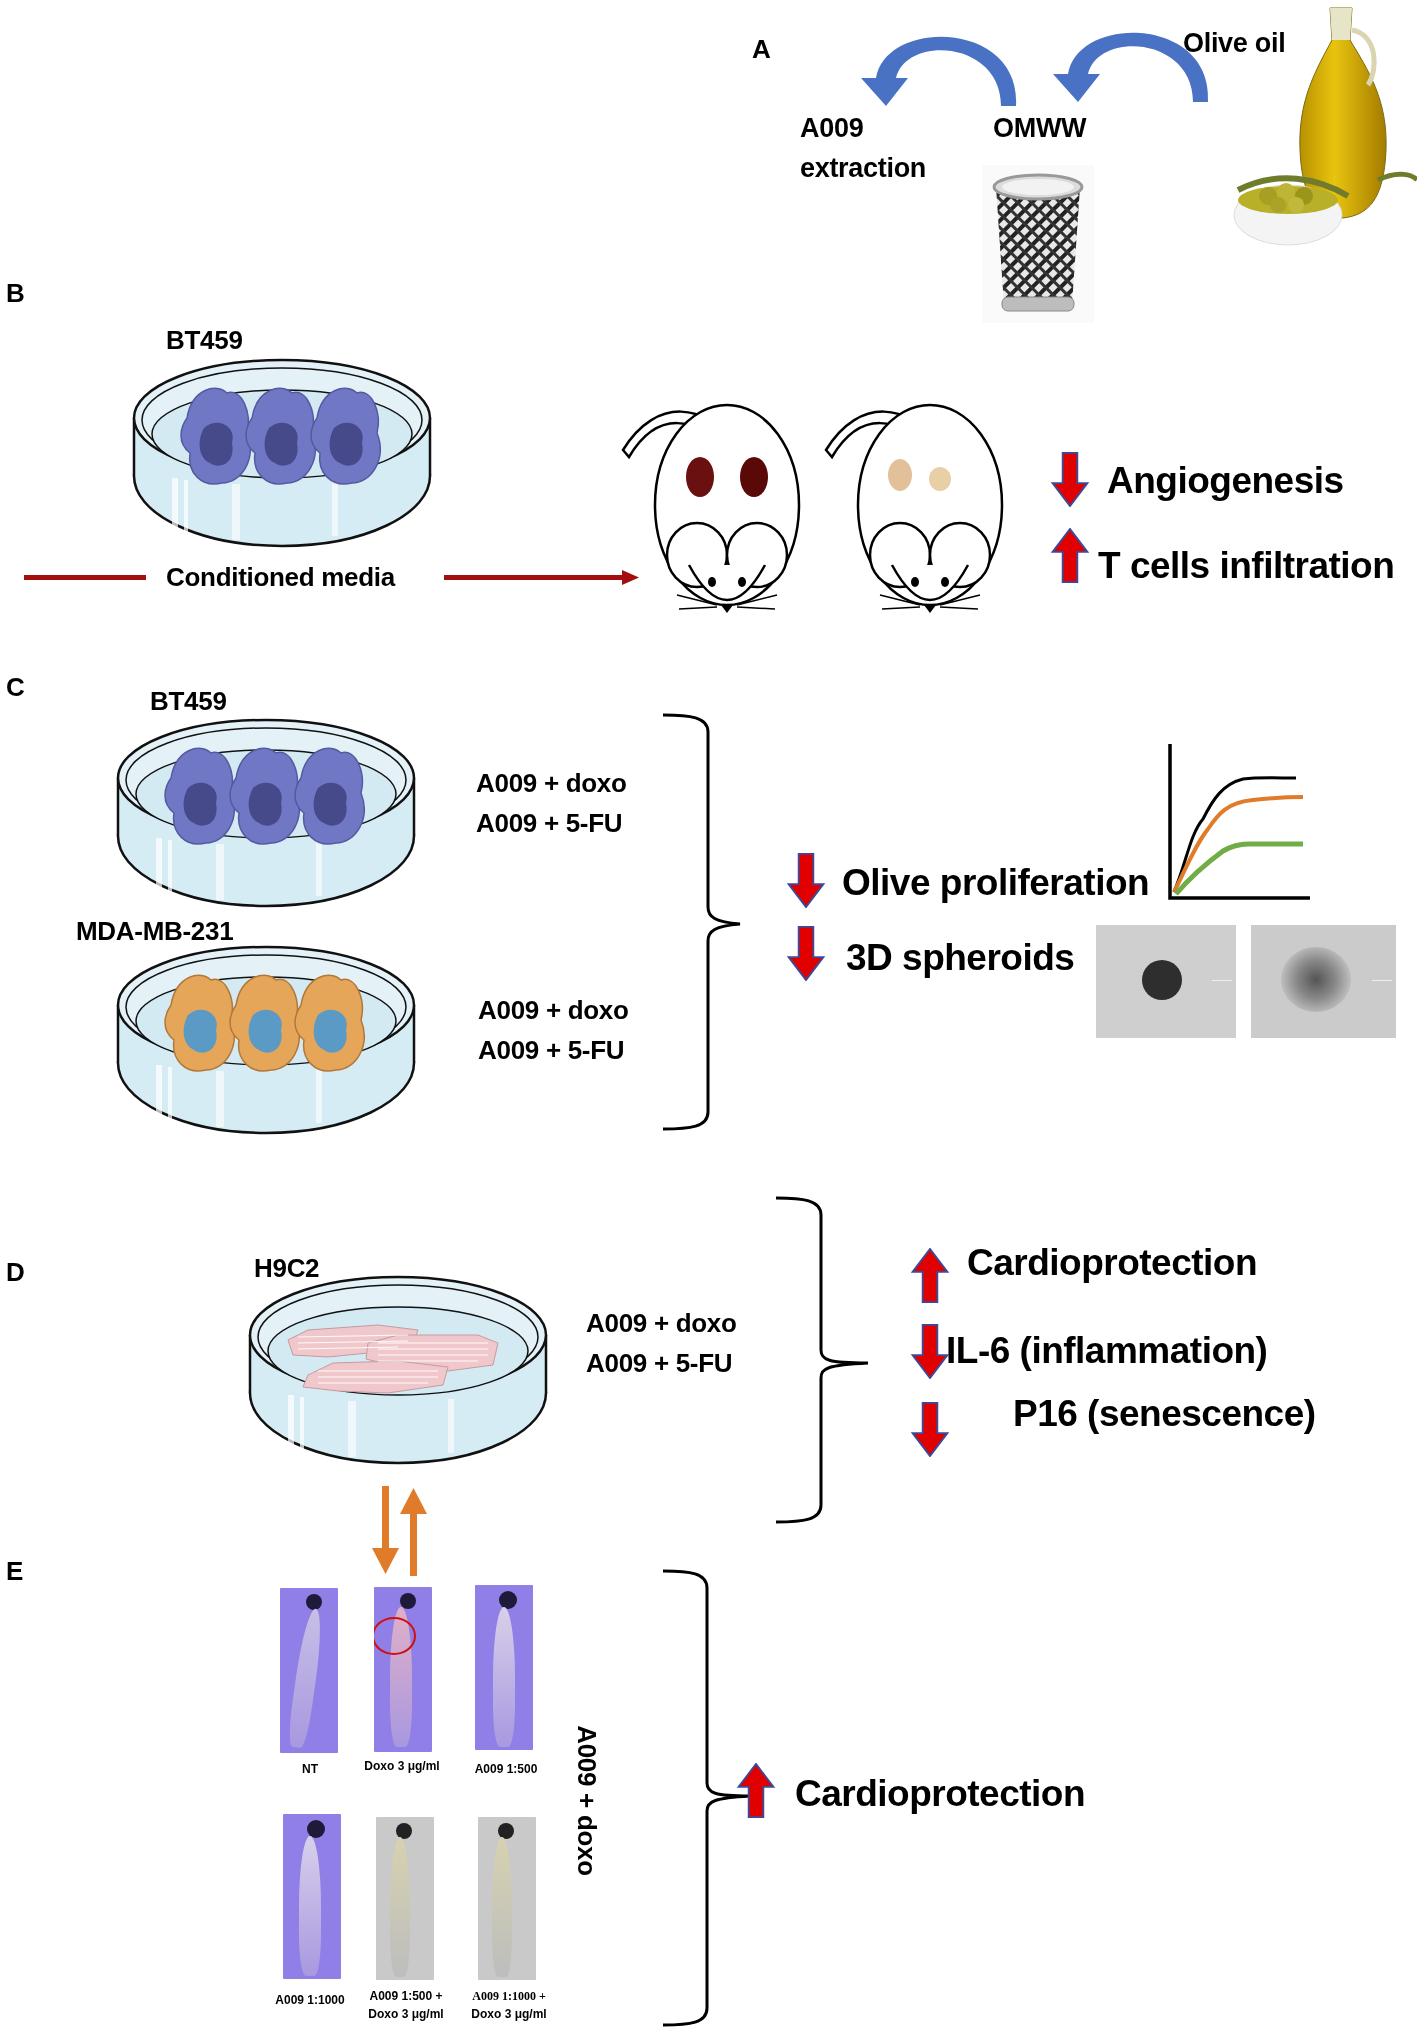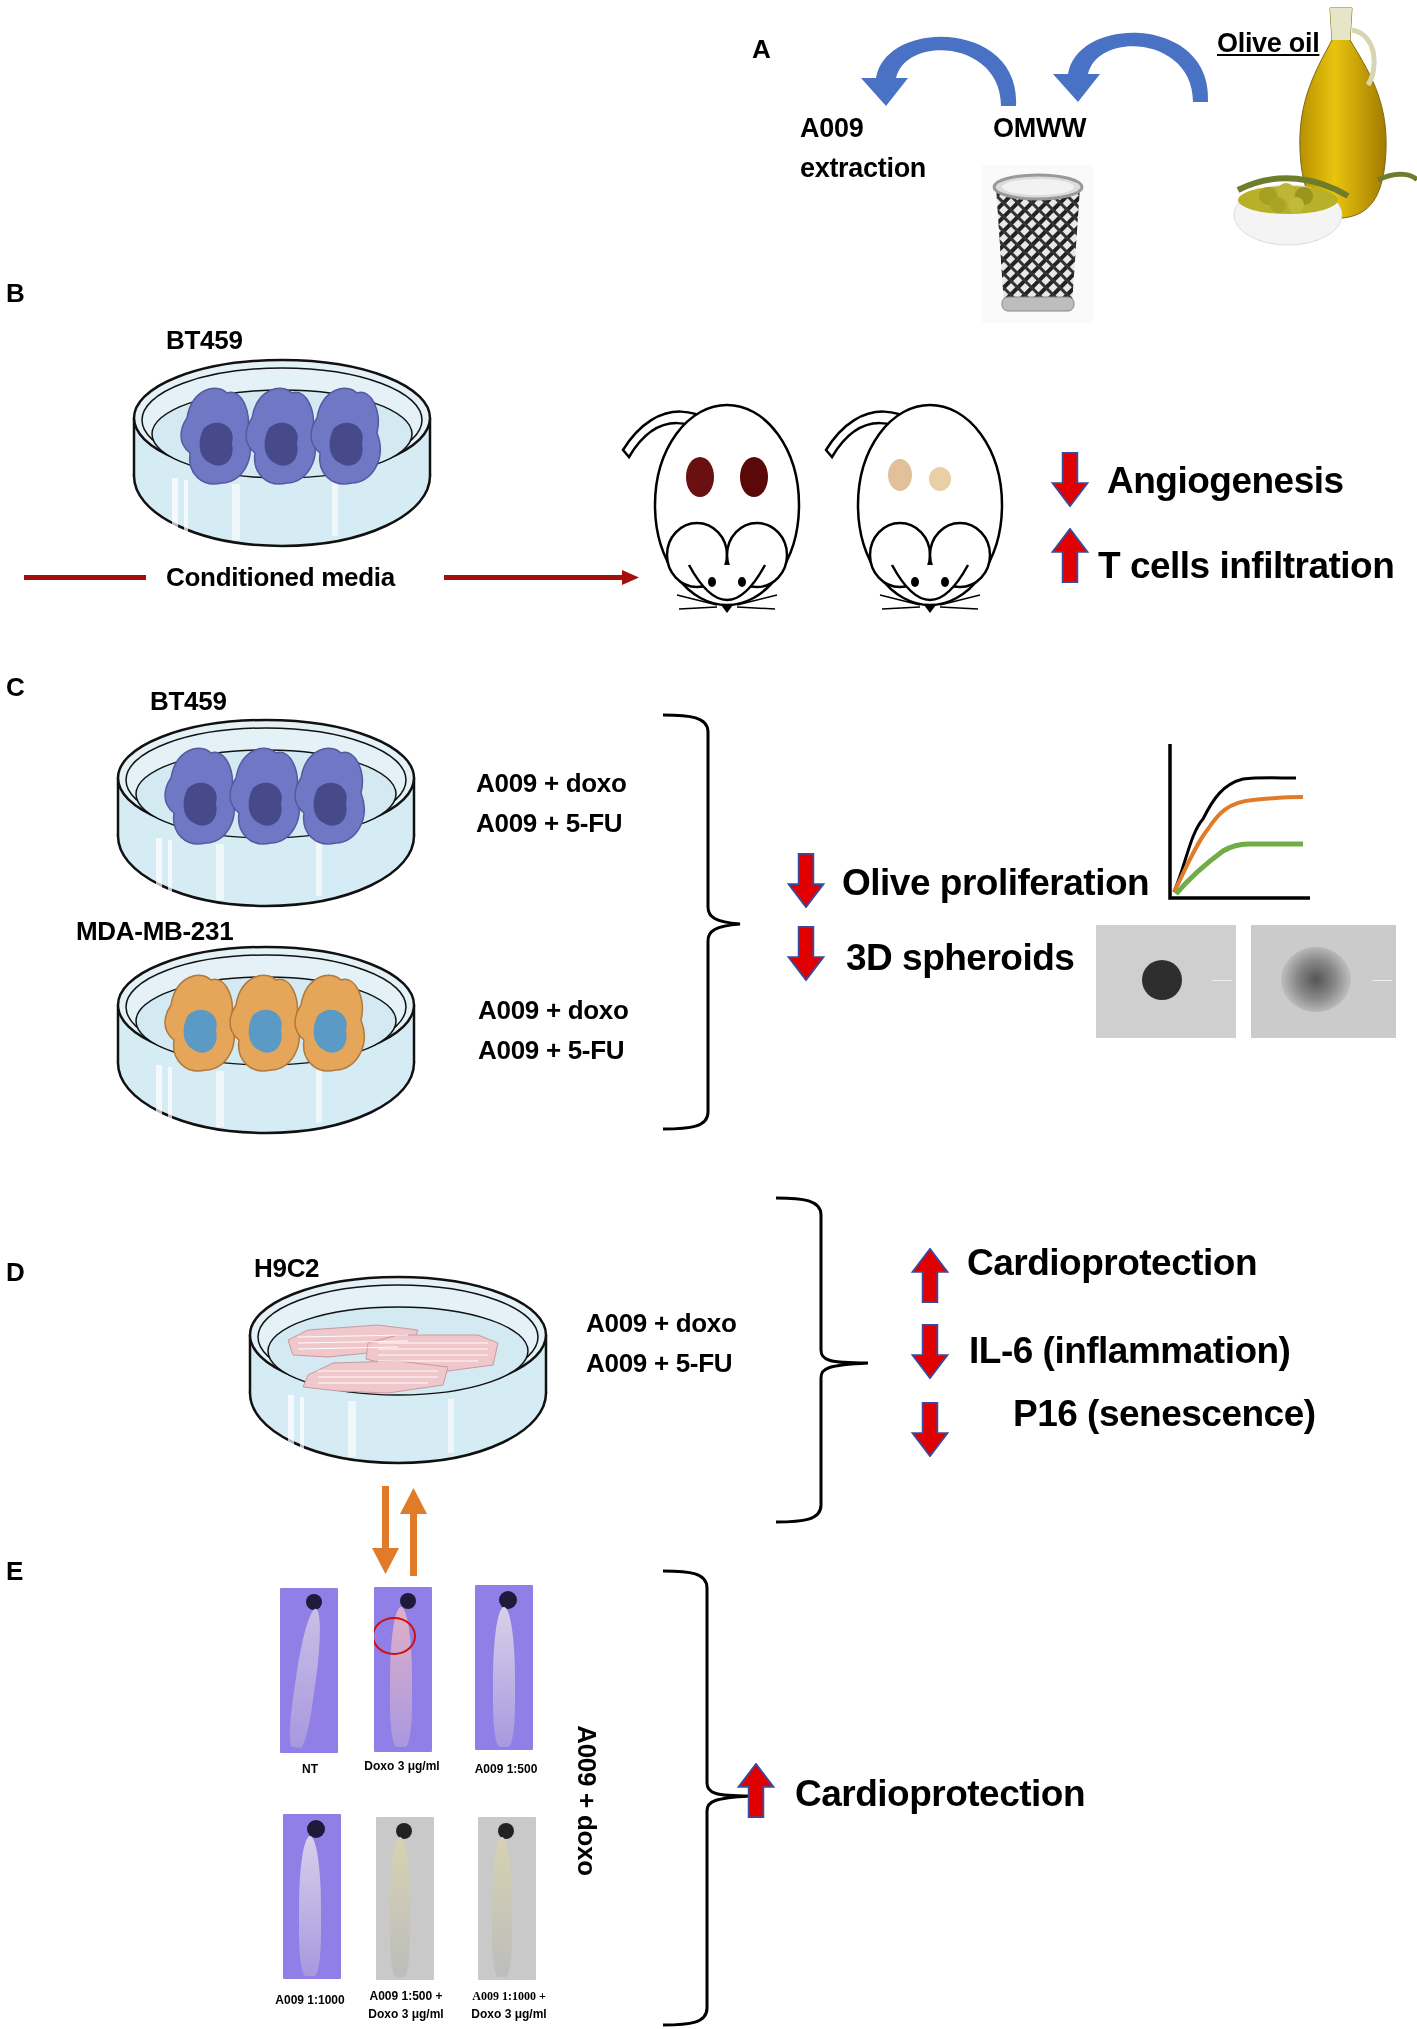--- a/index.html
+++ b/index.html
@@ -47,21 +47,21 @@
 
 <div class="abs panel-letter" style="left:752px;top:34px;">A</div>
 
 <svg style="left:870px;top:40px" width="150" height="70" viewBox="0 0 150 70">
   <path d="M145 66 C145 0 50 -5 40 38 L52 38 L30 66 L5 38 L20 38 C30 -22 165 -20 160 66 Z" fill="#4a72c4" transform="translate(-14,0)"></path>
 </svg>
 <svg style="left:1062px;top:36px" width="150" height="70" viewBox="0 0 150 70">
   <path d="M145 66 C145 0 50 -5 40 38 L52 38 L30 66 L5 38 L20 38 C30 -22 165 -20 160 66 Z" fill="#4a72c4" transform="translate(-14,0)"></path>
 </svg>
 
-<div class="abs lbl lbl-md" style="left:1217px;top:28px;text-decoration:underline;">Olive oil</div>
+<div class="abs lbl lbl-md" style="left:1183px;top:28px;">Olive oil</div>
 <div class="abs lbl lbl-md" style="left:993px;top:113px;">OMWW</div>
 <div class="abs lbl lbl-md center" style="left:800px;top:113px;width:150px;">A009</div>
 <div class="abs lbl lbl-md center" style="left:800px;top:153px;width:150px;">extraction</div>
 
 <svg style="left:982px;top:165px" width="112" height="158" viewBox="0 0 112 158">
   <rect x="0" y="0" width="112" height="158" fill="#fafafa"></rect>
   <defs>
     <pattern id="mesh" width="10" height="10" patternUnits="userSpaceOnUse" patternTransform="rotate(45)">
       <rect width="10" height="10" fill="#e8e8e8"></rect>
       <rect width="4" height="10" fill="#222"></rect>
@@ -255,21 +255,21 @@
   <path d="M3 3 C30 3 48 5 48 20 L48 155 C48 165 55 168 95 168 C55 170 48 173 48 183 L48 310 C48 325 30 327 3 327" fill="none" stroke="#000" stroke-width="3"></path>
 </svg>
 
 <svg style="left:910px;top:1248px" width="40" height="55">
     <use href="#arr-up" width="40" height="55"></use>
   </svg>
 <div class="abs lbl lbl-lg" style="left:967px;top:1242px;">Cardioprotection</div>
 <svg style="left:910px;top:1324px" width="40" height="55">
     <use href="#arr-down" width="40" height="55"></use>
   </svg>
-<div class="abs lbl lbl-lg" style="left:969px;top:1330px;text-align:center;">IL-6 (inflammation)</div>
+<div class="abs lbl lbl-lg" style="left:946px;top:1330px;text-align:center;">IL-6 (inflammation)</div>
 <svg style="left:910px;top:1402px" width="40" height="55">
     <use href="#arr-down" width="40" height="55"></use>
   </svg>
 <div class="abs lbl lbl-lg" style="left:969px;top:1393px;margin-left:44px;">P16 (senescence)</div>
 
 <svg style="left:370px;top:1486px" width="60" height="90" viewBox="0 0 60 90">
   <rect x="12" y="0" width="7" height="66" fill="#e07b2a"></rect>
   <path d="M2 62 L29 62 L15.5 88 Z" fill="#e07b2a"></path>
   <rect x="40" y="24" width="7" height="66" fill="#e07b2a"></rect>
   <path d="M30 28 L57 28 L43.5 2 Z" fill="#e07b2a"></path>

